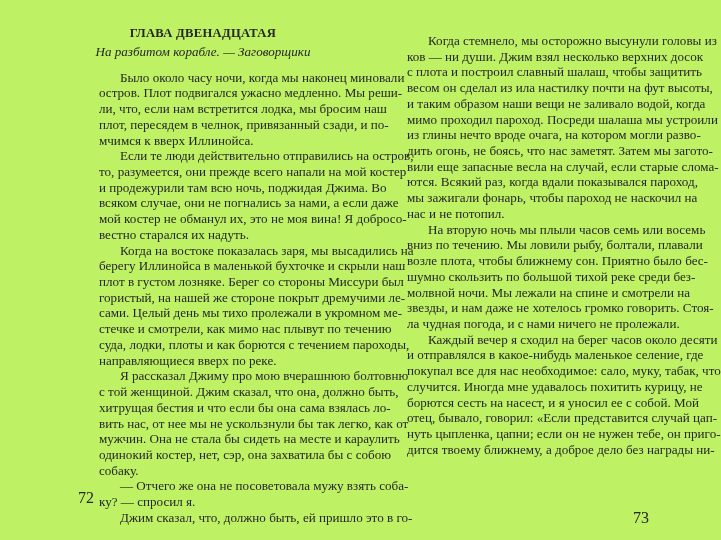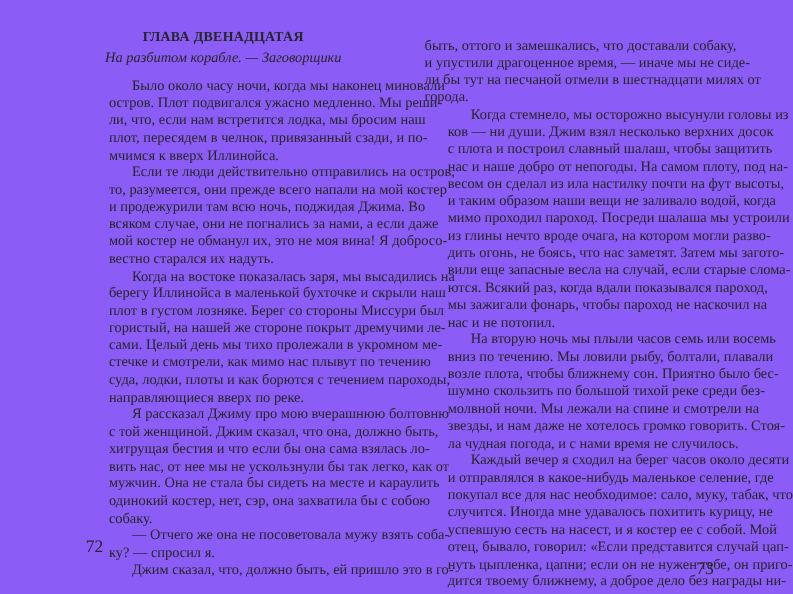--- a/index.html
+++ b/index.html
@@ -4,21 +4,21 @@
 <style>
   html, body {
     margin: 0; padding: 0;
     width: 721px; height: 540px;
     background: #ffffff;
     overflow: hidden;
   }
   .spread {
     position: relative;
     width: 721px; height: 540px;
-    background: #8b5cf6;
+    background: #bef264;
   }
   .page {
     position: absolute;
     top: 0;
     height: 540px;
   }
   .page-left { left: 0; width: 360px; }
   .page-right { left: 360px; width: 361px; }
   .text-block {
     position: absolute;
@@ -127,56 +127,49 @@
             <span class="line">Джим сказал, что, должно быть, ей пришло это в го-</span>
           </p>
         </div>
     </div>
     <div class="pagenum pagenum-left">72</div>
   </div>
 
   <div class="page page-right">
     <div class="text-block right-block">
       <div id="right-paras">
-          <p class="para noindent">
-            <span class="line">быть, оттого и замешкались, что доставали собаку,</span>
-            <span class="line">и упустили драгоценное время, — иначе мы не сиде-</span>
-            <span class="line">ли бы тут на песчаной отмели в шестнадцати милях от</span>
-            <span class="line last">города.</span>
-          </p>
           <p class="para">
             <span class="line">Когда стемнело, мы осторожно высунули головы из</span>
             <span class="line">ков — ни души. Джим взял несколько верхних досок</span>
             <span class="line">с плота и построил славный шалаш, чтобы защитить</span>
-            <span class="line">нас и наше добро от непогоды. На самом плоту, под на-</span>
             <span class="line">весом он сделал из ила настилку почти на фут высоты,</span>
             <span class="line">и таким образом наши вещи не заливало водой, когда</span>
             <span class="line">мимо проходил пароход. Посреди шалаша мы устроили</span>
             <span class="line">из глины нечто вроде очага, на котором могли разво-</span>
             <span class="line">дить огонь, не боясь, что нас заметят. Затем мы загото-</span>
             <span class="line">вили еще запасные весла на случай, если старые слома-</span>
             <span class="line">ются. Всякий раз, когда вдали показывался пароход,</span>
             <span class="line">мы зажигали фонарь, чтобы пароход не наскочил на</span>
             <span class="line last">нас и не потопил.</span>
           </p>
           <p class="para">
             <span class="line">На вторую ночь мы плыли часов семь или восемь</span>
             <span class="line">вниз по течению. Мы ловили рыбу, болтали, плавали</span>
             <span class="line">возле плота, чтобы ближнему сон. Приятно было бес-</span>
             <span class="line">шумно скользить по большой тихой реке среди без-</span>
             <span class="line">молвной ночи. Мы лежали на спине и смотрели на</span>
             <span class="line">звезды, и нам даже не хотелось громко говорить. Стоя-</span>
-            <span class="line last">ла чудная погода, и с нами время не случилось.</span>
+            <span class="line last">ла чудная погода, и с нами ничего не пролежали.</span>
           </p>
           <p class="para">
             <span class="line">Каждый вечер я сходил на берег часов около десяти</span>
             <span class="line">и отправлялся в какое-нибудь маленькое селение, где</span>
             <span class="line">покупал все для нас необходимое: сало, муку, табак, что</span>
             <span class="line">случится. Иногда мне удавалось похитить курицу, не</span>
-            <span class="line">успевшую сесть на насест, и я костер ее с собой. Мой</span>
+            <span class="line">борются сесть на насест, и я уносил ее с собой. Мой</span>
             <span class="line">отец, бывало, говорил: «Если представится случай цап-</span>
             <span class="line">нуть цыпленка, цапни; если он не нужен тебе, он приго-</span>
             <span class="line">дится твоему ближнему, а доброе дело без награды ни-</span>
           </p>
         </div>
     </div>
     <div class="pagenum pagenum-right">73</div>
   </div>
 
 </div>

